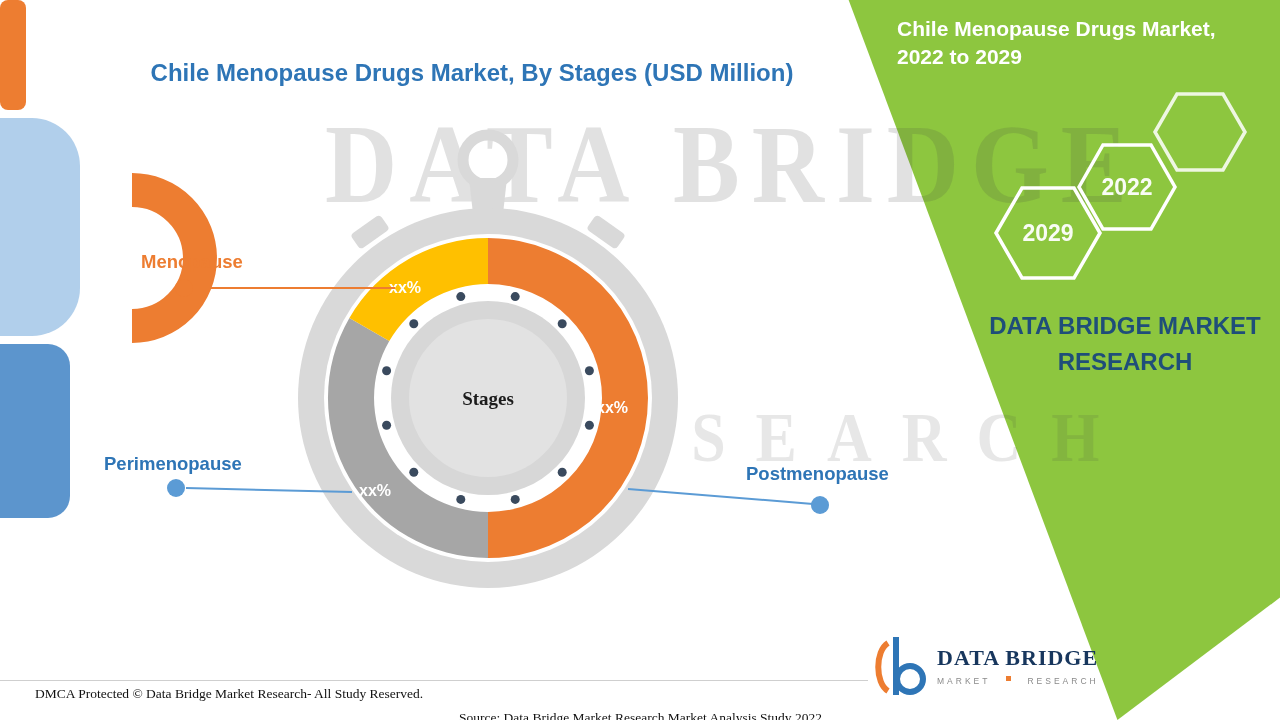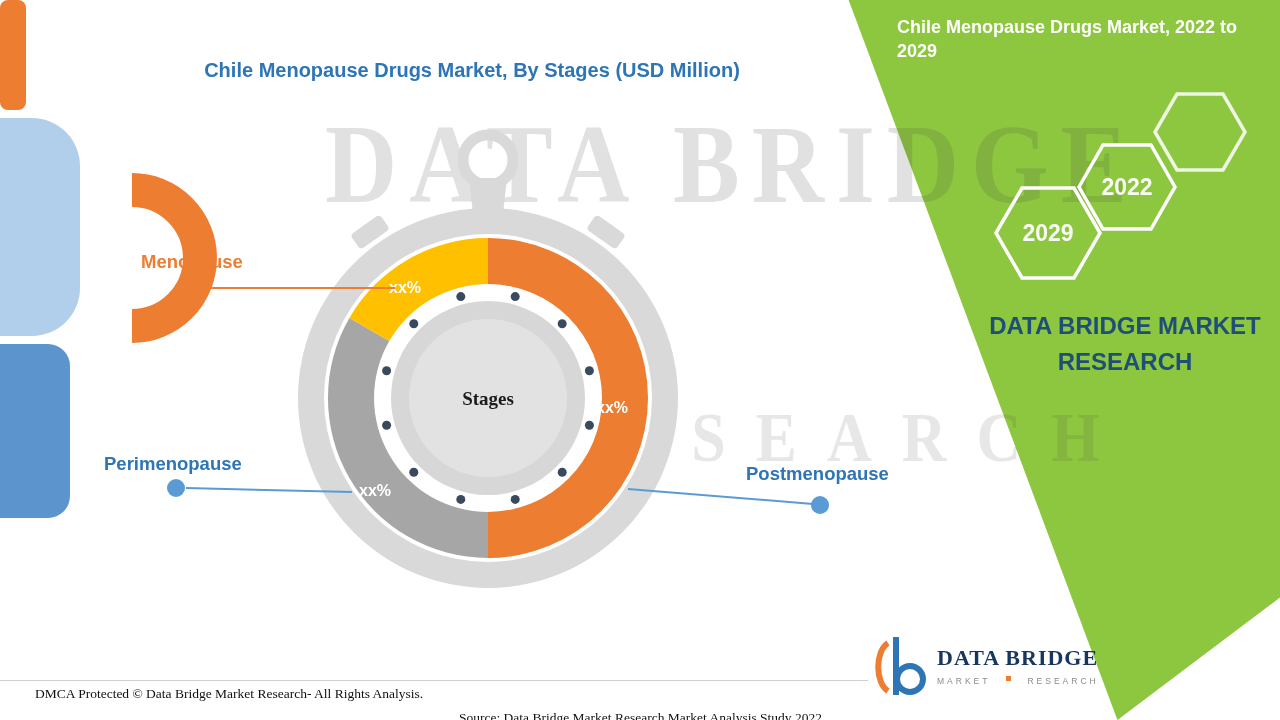--- a/index.html
+++ b/index.html
@@ -9,24 +9,24 @@
   
   .left-deco { position:absolute; left:0; top:0; z-index:1; }
   .green-panel { position:absolute; inset:0; background:#8DC63F; z-index:1;
                  clip-path:polygon(66.3% 0, 100% 0, 100% 83%, 87.3% 100%); }
   .watermark { position:absolute; z-index:2; font-family:"Liberation Serif", serif; font-weight:700;
                white-space:nowrap; transform:scaleY(1.12); transform-origin:top left; pointer-events:none; }
   .wm1 { left:325px; top:100px; font-size:100px; letter-spacing:12px; color:rgba(70,70,70,0.16); }
   .wm2 { left:545px; top:398px; font-size:62px; letter-spacing:30px; color:rgba(70,70,70,0.13); }
 
   .chart-title { position:absolute; z-index:3; left:122px; top:59px; width:700px; text-align:center;
-                 color:#2E75B6; font-size:20px; font-weight:700; }
+                 color:#2E75B6; font-size:24px; font-weight:700; }
 
   .panel-heading { position:absolute; z-index:3; left:897px; top:15px; width:362px;
-                   color:#ffffff; font-size:18px; font-weight:700; line-height:1.35; }
+                   color:#ffffff; font-size:21px; font-weight:700; line-height:1.35; }
   .hex-svg { position:absolute; left:980px; top:85px; z-index:3; }
   .hex-year { font:700 23px "Liberation Sans", sans-serif; fill:rgba(255,255,255,0.95); text-anchor:middle; }
   .brand-text { position:absolute; z-index:3; left:982px; top:308px; width:286px; text-align:center;
                 color:#1F4E79; font-size:24px; font-weight:700; line-height:1.5; }
 
   .stopwatch-svg { position:absolute; left:268px; top:120px; z-index:4; }
   .center-label { font:600 19px "Liberation Serif", serif; fill:#1c1c1c; text-anchor:middle; }
   .value-label  { font:600 16px "Liberation Sans", sans-serif; fill:#ffffff; text-anchor:middle; }
 
   .callout-svg { position:absolute; left:0; top:0; z-index:5; pointer-events:none; }
@@ -123,21 +123,21 @@
     <line x1="186" y1="488" x2="352" y2="492" stroke-width="2" stroke="#5B9BD5"></line>
     <circle cx="176" cy="488" r="9" fill="#5B9BD5"></circle>
     <text class="callout-label" x="104" y="470" fill="#2E75B6">Perimenopause</text>
 
     <line x1="628" y1="489" x2="813" y2="504" stroke-width="2" stroke="#5B9BD5"></line>
     <circle cx="820" cy="505" r="9" fill="#5B9BD5"></circle>
     <text class="callout-label" x="746" y="480" fill="#2E75B6">Postmenopause</text>
   </svg>
 
   <div class="footer-line"></div>
-  <div class="footer-text dmca">DMCA Protected © Data Bridge Market Research- All Rights Analysis.</div>
+  <div class="footer-text dmca">DMCA Protected © Data Bridge Market Research- All Study Reserved.</div>
   <div class="footer-text source">Source: Data Bridge Market Research Market Analysis Study 2022</div>
 
   <div class="brand-logo">
     <svg width="56" height="66" viewBox="0 0 56 66">
       <path d="M16,10 C3,18 3,50 16,58" fill="none" stroke="#ED7D31" stroke-width="6"></path>
       <line x1="24" y1="4" x2="24" y2="62" stroke="#2E75B6" stroke-width="6"></line>
       <circle cx="38" cy="46" r="13" fill="none" stroke="#2E75B6" stroke-width="6"></circle>
     </svg>
     <div class="logo-texts">
       <div class="logo-title">DATA BRIDGE</div>

